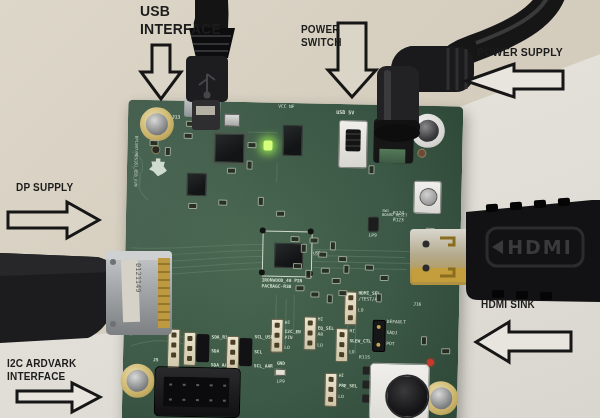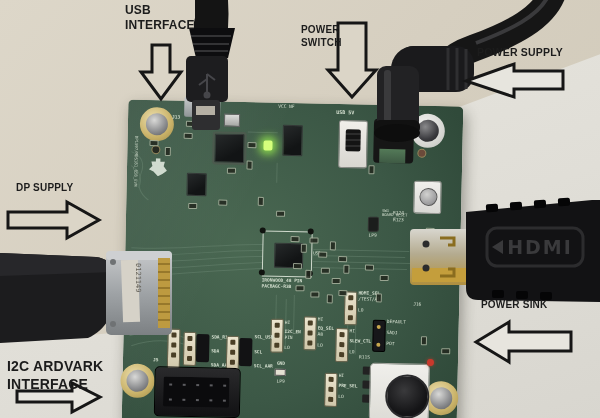--- a/index.html
+++ b/index.html
@@ -308,22 +308,22 @@
     <g stroke="#161616" stroke-width="3" stroke-linejoin="miter">
       <polygon points="152,45 170,45 170,72 181,72 161,99 141,72 152,72" fill="#dbd5c7"></polygon>
       <polygon points="338,23 366,23 366,70 376,70 352,97 328,70 338,70" fill="#dbd5c7"></polygon>
       <polygon points="466,81 514,64 514,71 563,71 563,89 514,89 514,97" fill="#e7e5de"></polygon>
       <polygon points="8,212 67,212 67,202 99,220 67,238 67,228 8,228" fill="#dbd5c7"></polygon>
       <polygon points="476,342 509,322 509,332 571,332 571,351 509,351 509,362" fill="#e7e5de"></polygon>
       <polygon points="17,391 72,391 72,383 100,397 72,412 72,402 17,402" fill="#e7e5de"></polygon>
     </g>
   </svg>
 
-  <div class="ann-label" style="left:125px;top:3px;font-size:12px">USB
+  <div class="ann-label" style="left:140px;top:3px;font-size:14px">USB
 INTERFACE</div>
   <div class="ann-label" style="left:301px;top:24px;font-size:10px">POWER
 SWITCH</div>
   <div class="ann-label" style="left:477px;top:46px;font-size:10.5px">POWER SUPPLY</div>
   <div class="ann-label" style="left:16px;top:182px;font-size:10px">DP SUPPLY</div>
-  <div class="ann-label" style="left:481px;top:299px;font-size:10px">POWER SINK</div>
-  <div class="ann-label" style="left:7px;top:358px;font-size:14px">I2C ARDVARK
+  <div class="ann-label" style="left:481px;top:299px;font-size:10px">HDMI SINK</div>
+  <div class="ann-label" style="left:7px;top:358px;font-size:10px">I2C ARDVARK
 INTERFACE</div>
 </div>
 
 </body></html>

